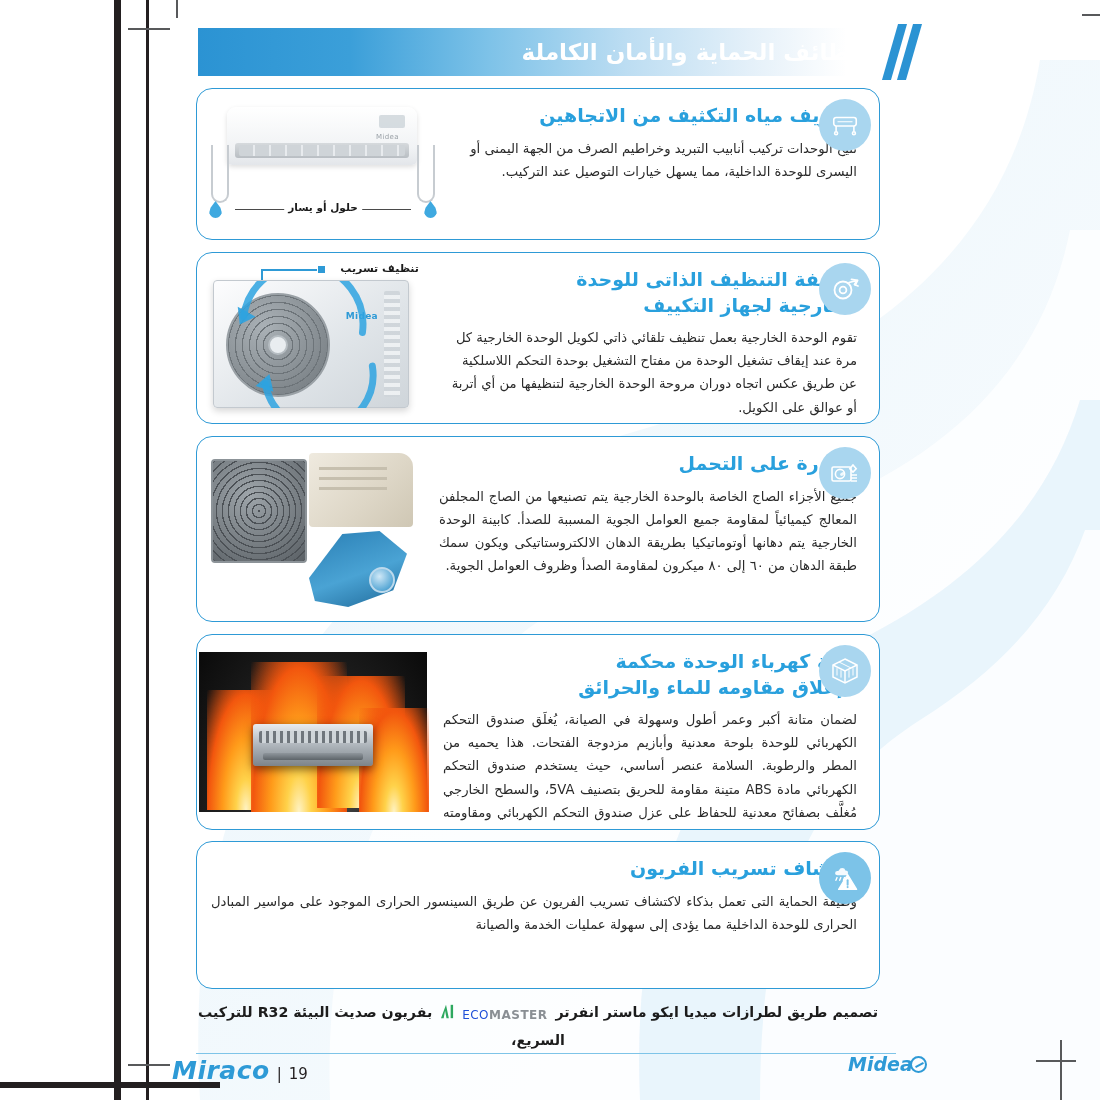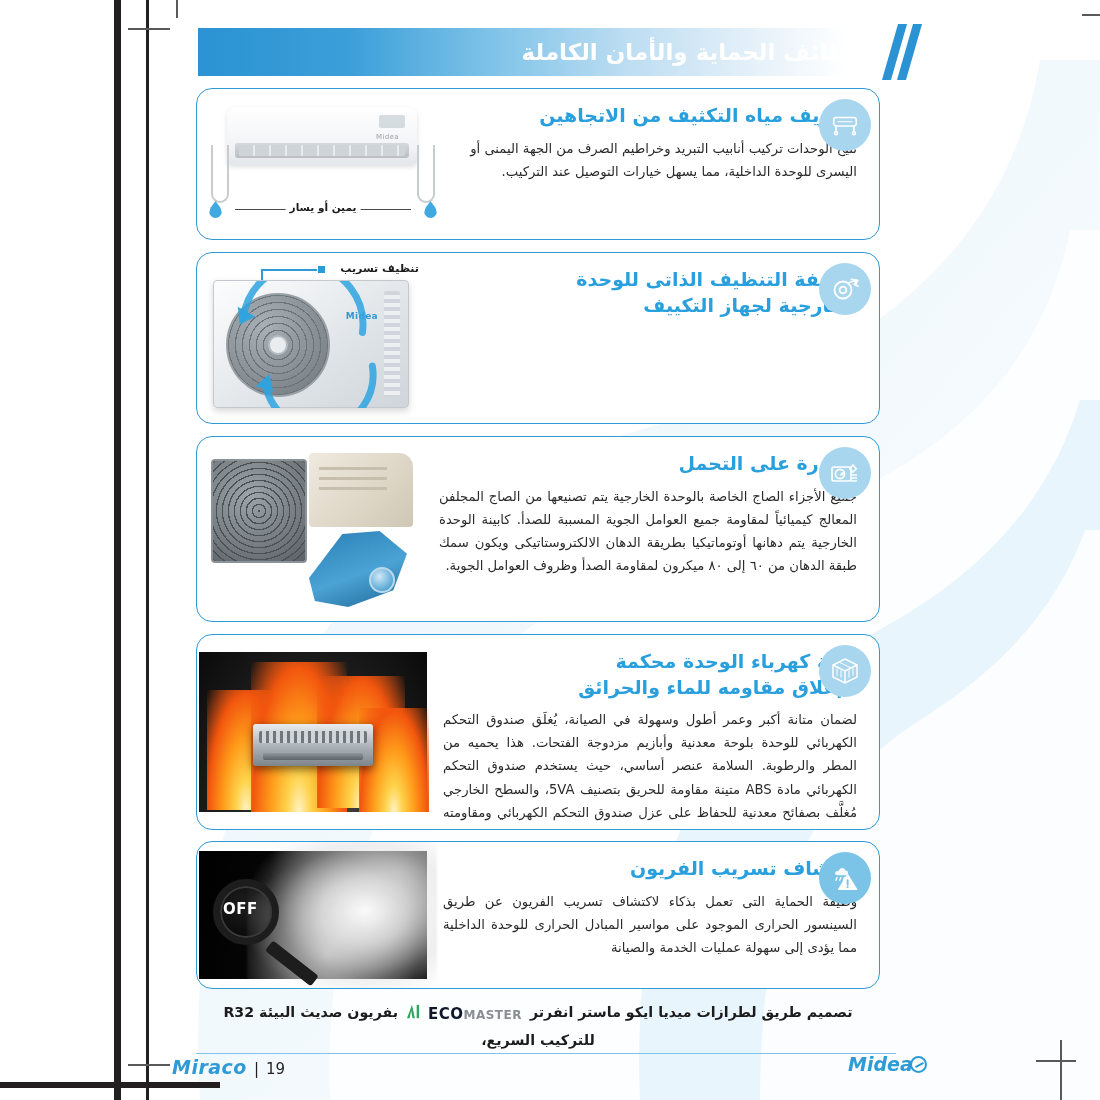--- a/index.html
+++ b/index.html
@@ -303,36 +303,36 @@
     left: 196px; top: 1000px; width: 684px;
     text-align: center;
     font-size: 14.2px; line-height: 1.8;
     color: #1c1c1c; font-weight: bold;
     z-index: 3;
   }
   .eco-logo {
     display: inline-flex; align-items: center; gap: 4px;
     vertical-align: -2px; margin: 0 3px;
   }
-  .eco-eco { color: #0f172a; font-weight: bold; font-size: 15px; letter-spacing:.5px; direction: ltr; }
+  .eco-eco { color: #1d4ed8; font-weight: normal; font-size: 12px; letter-spacing:.5px; direction: ltr; }
   .eco-master { color: #8a8f94; font-weight: bold; font-size: 12px; letter-spacing:.5px; direction: ltr; }
   .ltr { direction: ltr; unicode-bidi: embed; display: inline-block; }
 
   #footer-rule {
     position: absolute; left: 196px; top: 1053px;
     width: 700px; height: 1.4px; background: #7ec4e8; z-index: 3;
   }
   #footer-left {
     position: absolute; left: 172px; top: 1056px;
     display: flex; align-items: baseline; gap: 7px; z-index: 4;
   }
   #page-num { font-size: 15px; color: #231f20; }
   #page-sep { font-size: 15px; color: #231f20; }
   #miraco {
-    font-size: 19px; font-weight: bold; font-style: italic;
+    font-size: 25px; font-weight: bold; font-style: italic;
     color: #2e9ad6; letter-spacing: .5px;
     font-family: "DejaVu Sans", sans-serif;
   }
   #footer-right {
     position: absolute; left: 848px; top: 1053px;
     display: flex; align-items: center; gap: 2px; z-index: 4;
   }
   #midea-mark {
     width: 17px; height: 17px; border-radius: 50%;
     border: 2.2px solid #2e9ad6;
@@ -404,39 +404,40 @@
           <div class="indoor-unit" style="position:absolute; left:22px; top:6px;">
             <div class="indoor-disp" style="left:auto; right:12px;"></div>
             <div class="indoor-brand">Midea</div>
             <div class="indoor-vent"></div>
           </div>
           <div class="drain-pipe" style="left:6px; top:44px;"></div>
           <div class="drain-pipe" style="right:6px; top:44px;"></div>
           <div class="drop" style="left:4px; top:100px;"></div>
           <div class="drop" style="right:4px; top:100px;"></div>
           <div class="dim-line" style="left:30px; right:30px; top:108px;"></div>
-          <div class="dim-label" style="left:50%; top:100px; transform:translateX(-50%);">يمين أو يسار</div>
+          <div class="dim-label" style="left:50%; top:100px; transform:translateX(-50%);">حلول أو يسار</div>
         </div>
       </div>
     </div>
   </div>
 
   <div class="card" style="top:252px; height:172px;">
     <div class="card-inner">
       <div class="card-text">
         <div class="icon-badge" style="top:10px; right:8px;">
           <svg width="32" height="32" viewBox="0 0 32 32" fill="none" stroke="#ffffff" stroke-width="1.8">
             <circle cx="14" cy="17" r="8.5"></circle>
             <circle cx="14" cy="17" r="3.4"></circle>
             <path d="M 20 9.5 L 28 7.5 L 25.5 11.5 L 29 13" stroke-linejoin="round" stroke-linecap="round"></path>
             <path d="M 22.5 6.4 L 28.6 7.3 L 26.2 12" stroke-linejoin="round" stroke-linecap="round"></path>
           </svg>
         </div>
         <div class="card-title two-line">وظيفة التنظيف الذاتى للوحدة</div>
         <div class="card-title two-line" style="margin-top:-8px; padding-left:0;">الخارجية لجهاز التكييف</div>
+        <div class="card-body rag">تقوم الوحدة الخارجية بعمل تنظيف تلقائي ذاتي لكويل الوحدة الخارجية كل مرة عند إيقاف تشغيل الوحدة من مفتاح التشغيل بوحدة التحكم اللاسلكية عن طريق عكس اتجاه دوران مروحة الوحدة الخارجية لتنظيفها من أي أتربة أو عوالق على الكويل.</div>
       </div>
 
       <div class="card-media photo" style="width:232px;">
         <div style="position:relative; width:220px; height:156px;">
           <div class="callout-txt" style="right:4px; top:2px;">تنظيف تسريب</div>
           <div class="callout-sq" style="right:98px; top:6px;"></div>
           <div class="callout-line" style="right:106px; top:9px; width:56px; height:1.6px;"></div>
           <div class="callout-line" style="right:160px; top:9px; width:1.6px; height:30px;"></div>
 
           <div class="outdoor-unit" style="position:absolute; left:10px; top:20px;">
@@ -529,28 +530,20 @@
             <line x1="15.5" y1="15.5" x2="14.3" y2="18.4" stroke-linecap="round"></line>
             <path d="M 18.8 12.4 L 28.4 28.2 L 9.2 28.2 Z" fill="#ffffff" stroke="#ffffff" stroke-width="1.4" stroke-linejoin="round"></path>
             <line x1="18.8" y1="18.4" x2="18.8" y2="23.2" stroke="#7cc3e8" stroke-width="2.1" stroke-linecap="round"></line>
             <circle cx="18.8" cy="25.7" r="1.1" fill="#7cc3e8" stroke="none"></circle>
           </svg>
         </div>
         <div class="card-title">إكتشاف تسريب الفريون</div>
         <div class="card-body">وظيفة الحماية التى تعمل بذكاء لاكتشاف تسريب الفريون عن طريق السينسور الحرارى الموجود على مواسير المبادل الحرارى للوحدة الداخلية مما يؤدى إلى سهولة عمليات الخدمة والصيانة</div>
       </div>
 
-      <div class="card-media" style="width:232px;">
-        <div class="smoke-photo">
-          <div class="smoke"></div>
-          <div class="magnifier"></div>
-          <div class="mag-handle"></div>
-          <div class="mag-text">OFF</div>
-        </div>
-      </div>
     </div>
   </div>
 
   <div id="footer-note">
     <div>
       <span>تصميم طريق لطرازات ميديا ايكو ماستر انفرتر</span>
       <span class="eco-logo ltr">
         <svg width="17" height="15" viewBox="0 0 20 18">
           <path d="M 1 17 L 7 1 L 10.4 17 L 7.6 17 L 5.9 8 L 4.2 17 Z" fill="#2ea85f"></path>
           <rect x="12.6" y="1" width="2.9" height="16" fill="#2ea85f"></rect>

